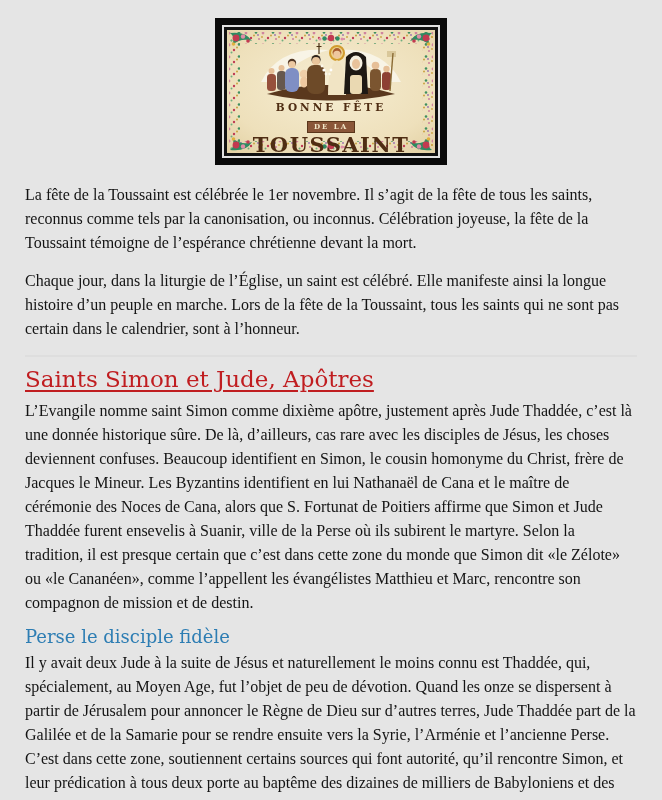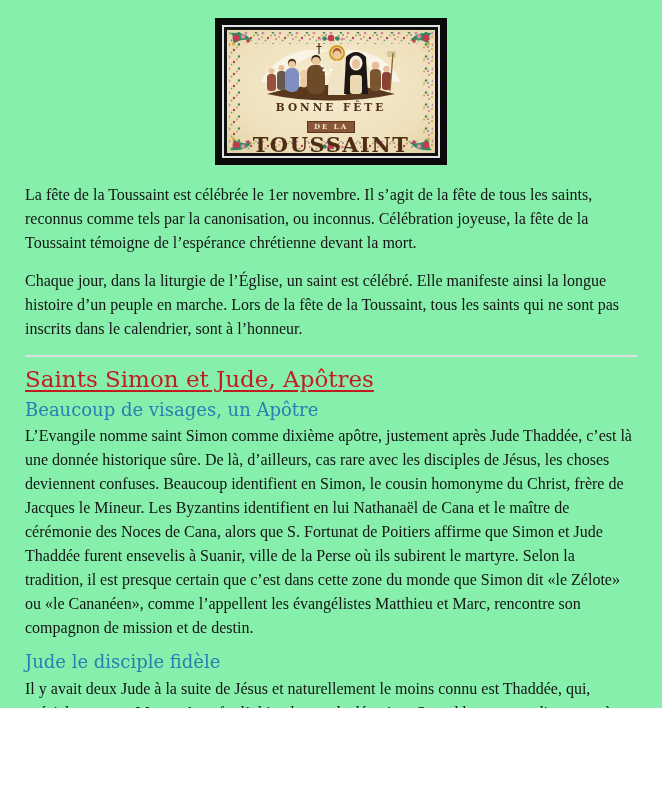--- a/index.html
+++ b/index.html
@@ -12,21 +12,21 @@
     --card-text-brown:#4f2d13;
     --card-frame-black:#0a0a0a;
   }
   *{box-sizing:border-box}
   html,body{margin:0;padding:0}
   body{
     width:662px;height:800px;background:#ffffff;
     font-family:"Liberation Serif",serif;color:var(--body-text);
     overflow:hidden;
   }
-  .page{width:662px;height:708px;overflow:hidden;background:#86efac}
+  .page{width:662px;height:800px;overflow:hidden;background:#e5e5e5}
 
   
   .hero{
     width:232px;height:147px;margin:18px auto 0;
     border:7px solid var(--card-frame-black);
   }
   .hero-mid{width:100%;height:100%;border:2px solid #e2e2e2}
   .hero-inner{
     position:relative;width:100%;height:100%;
     border:3px solid #121212;overflow:hidden;background:var(--card-parchment);
@@ -188,33 +188,32 @@
         <div class="card-text bonne-fete">BONNE FÊTE</div>
         <div class="card-text de-la"><span>DE LA</span></div>
         <div class="card-text toussaint">TOUSSAINT</div>
       </div>
     </div>
   </figure>
 
   <main class="content">
 
     <p class="body">La fête de la Toussaint est célébrée le 1er novembre. Il s’agit de la fête de tous les saints, reconnus comme tels par la canonisation, ou inconnus. Célébration joyeuse, la fête de la Toussaint témoigne de l’espérance chrétienne devant la mort.</p>
-    <p class="body">Chaque jour, dans la liturgie de l’Église, un saint est célébré. Elle manifeste ainsi la longue histoire d’un peuple en marche. Lors de la fête de la Toussaint, tous les saints qui ne sont pas inscrits dans le calendrier, sont à l’honneur.</p>
+    <p class="body">Chaque jour, dans la liturgie de l’Église, un saint est célébré. Elle manifeste ainsi la longue histoire d’un peuple en marche. Lors de la fête de la Toussaint, tous les saints qui ne sont pas certain dans le calendrier, sont à l’honneur.</p>
 
     <hr class="divider">
 
     <h1 class="article-title">Saints Simon et Jude, Apôtres</h1>
 
     <section class="section">
-      <h2 class="section-heading">Beaucoup de visages, un Apôtre</h2>
       <p class="body">L’Evangile nomme saint Simon comme dixième apôtre, justement après Jude Thaddée, c’est là une donnée historique sûre. De là, d’ailleurs, cas rare avec les disciples de Jésus, les choses deviennent confuses. Beaucoup identifient en Simon, le cousin homonyme du Christ, frère de Jacques le Mineur. Les Byzantins identifient en lui Nathanaël de Cana et le maître de cérémonie des Noces de Cana, alors que S. Fortunat de Poitiers affirme que Simon et Jude Thaddée furent ensevelis à Suanir, ville de la Perse où ils subirent le martyre. Selon la tradition, il est presque certain que c’est dans cette zone du monde que Simon dit «le Zélote» ou «le Cananéen», comme l’appellent les évangélistes Matthieu et Marc, rencontre son compagnon de mission et de destin.</p>
     </section>
 
     <section class="section">
-      <h2 class="section-heading">Jude le disciple fidèle</h2>
+      <h2 class="section-heading">Perse le disciple fidèle</h2>
       <p class="body">Il y avait deux Jude à la suite de Jésus et naturellement le moins connu est Thaddée, qui, spécialement, au Moyen Age, fut l’objet de peu de dévotion. Quand les onze se dispersent à partir de Jérusalem pour annoncer le Règne de Dieu sur d’autres terres, Jude Thaddée part de la Galilée et de la Samarie pour se rendre ensuite vers la Syrie, l’Arménie et l’ancienne Perse. C’est dans cette zone, soutiennent certains sources qui font autorité, qu’il rencontre Simon, et leur prédication à tous deux porte au baptême des dizaines de milliers de Babyloniens et des personnes d’autres villes. Comme toujours, l’Evangile rassemble disciples et ennemis, et pour les deux Apôtres va arriver l’heure du témoignage suprême.</p>
     </section>
 
     <div class="source">
       <a href="#">https://www.vaticannews.va/fr/saint-du-jour</a>
     </div>
 
   </main>
 </div>
 

